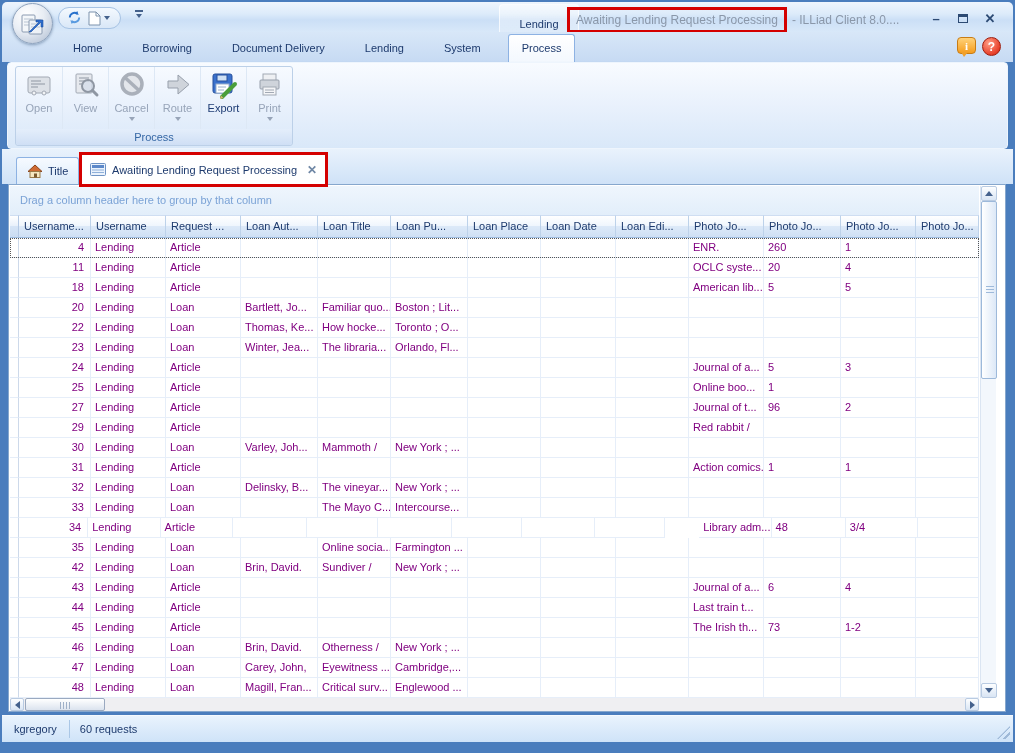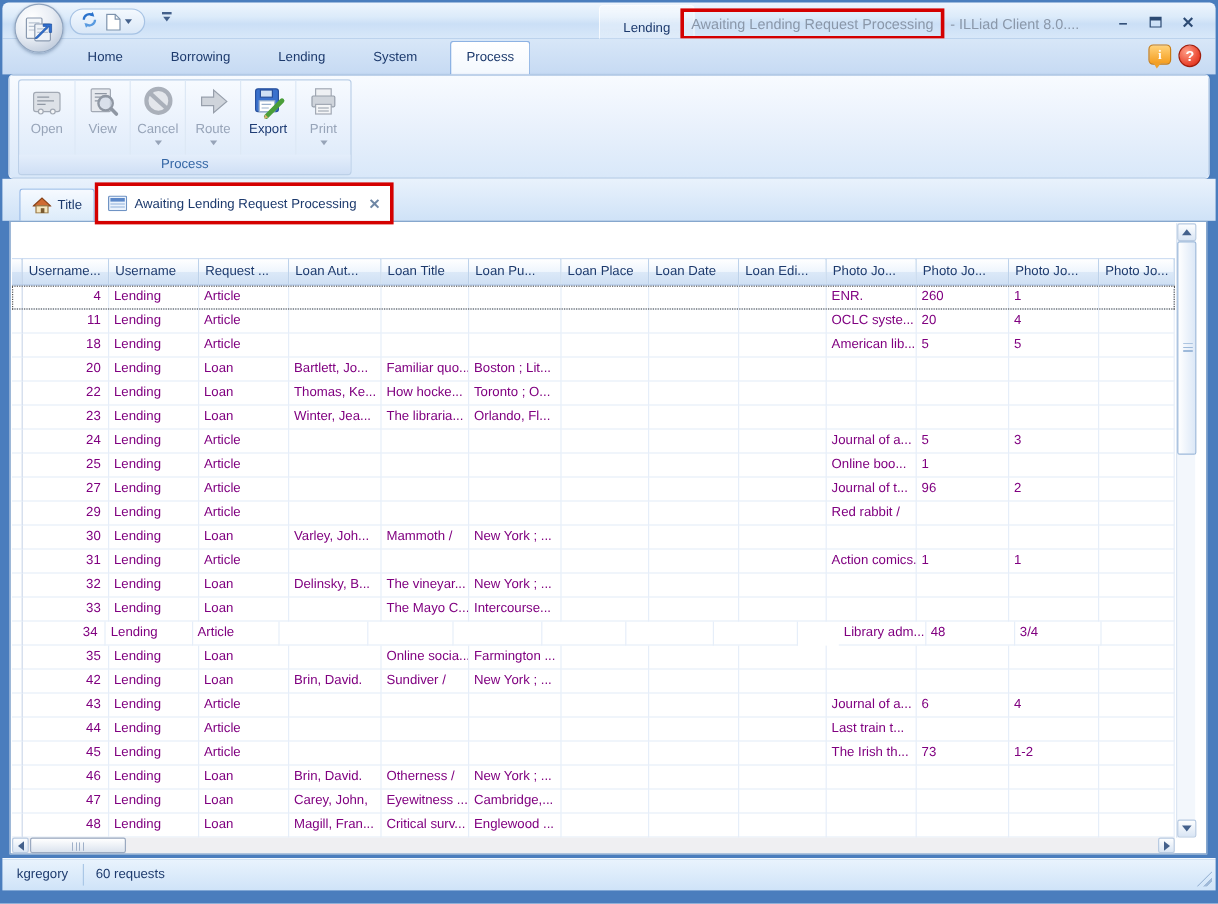--- a/index.html
+++ b/index.html
@@ -194,20 +194,21 @@
 </div>
 <div class="qat-customize">
   <span class="bar"></span>
   <span class="caret-down"></span>
 </div>
 
 <div class="tabrow"></div>
 <div class="ribbon-tabs">
     <span class="rtab">Home</span>
     <span class="rtab">Borrowing</span>
+    <span class="rtab">Document Delivery</span>
     <span class="rtab">Lending</span>
     <span class="rtab">System</span>
     <span class="rtab active">Process</span>
   </div>
 <div class="help-icons">
   <span class="info-badge">i</span>
   <span class="help-badge">?</span>
 </div>
 
 <div class="ribbon-panel">
@@ -319,20 +320,23 @@
       <rect x="2" y="2" width="12" height="3" fill="#5c88c9"></rect>
       <line x1="2" y1="7" x2="14" y2="7" stroke="#8fb0d9"></line>
       <line x1="2" y1="9.5" x2="14" y2="9.5" stroke="#8fb0d9"></line>
     </svg>
     <span>Awaiting Lending Request Processing</span>
     <span class="tab-close">✕</span>
   </div>
 </div>
 
 <div class="panel">
+  <div class="groupby">
+    <span class="hint">Drag a column header here to group by that column</span>
+  </div>
   <div class="header-row">
     <div class="hind"></div>
     <div style="display:flex">
         <div class="hcell" style="width: 72px;">Username...</div>
         <div class="hcell" style="width: 75px;">Username</div>
         <div class="hcell" style="width: 75px;">Request ...</div>
         <div class="hcell" style="width: 77px;">Loan Aut...</div>
         <div class="hcell" style="width: 73px;">Loan Title</div>
         <div class="hcell" style="width: 77px;">Loan Pu...</div>
         <div class="hcell" style="width: 73px;">Loan Place</div>

